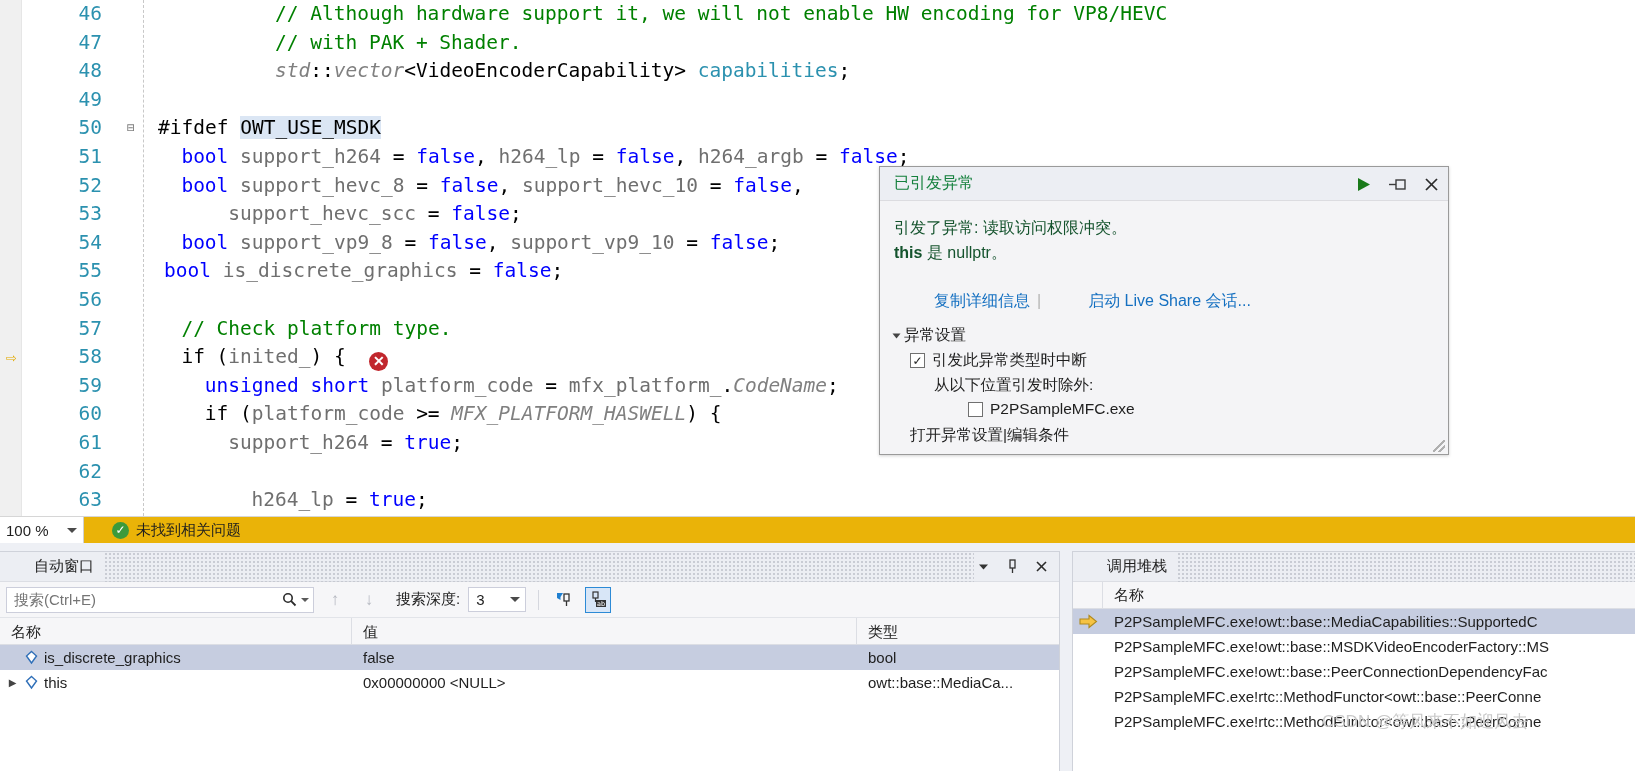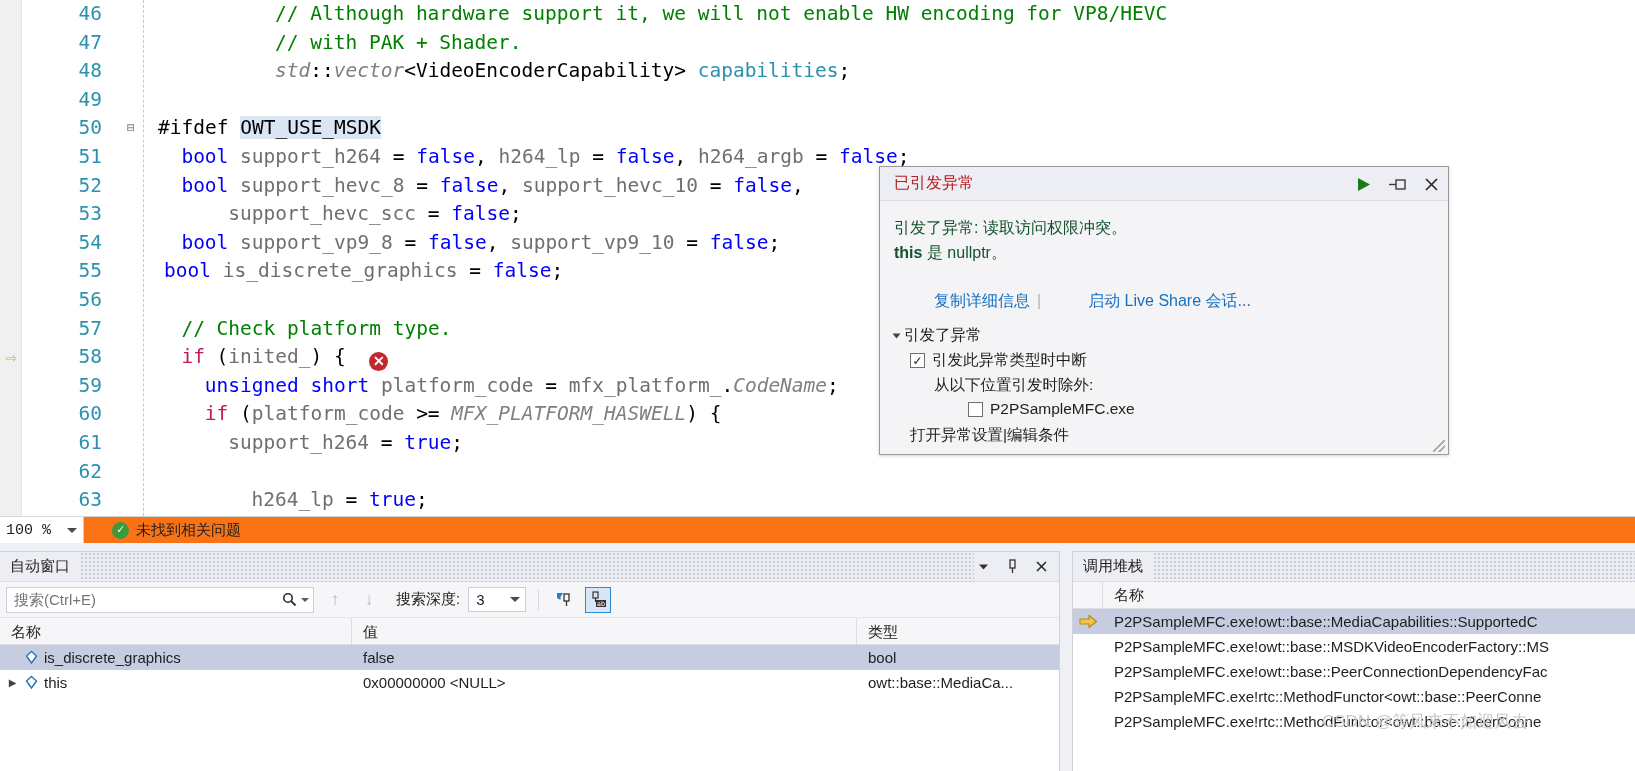--- a/index.html
+++ b/index.html
@@ -42,21 +42,21 @@
   }
   .vline {
     position: absolute; left: 143px; top: 0; width: 0; height: 516px;
     border-left: 1px dashed #c8c8c8;
   }
   .ctext {
     position: absolute; left: 158px; top: 0; line-height: 28.6px;
     white-space: pre; font-family: "DejaVu Sans Mono", monospace; font-size: 19.5px;
   }
   .kw { color: #0000ff; }
-  .kw2 { color: #be185d; }
+  .kw2 { color: #000000; }
   .cm { color: #008000; }
   .ty { color: #2b91af; }
   .mac { color: #6f6f6f; }
   .idt { color: #808080; font-style: italic; }
   .plain { color: #000000; }
   .hl { background: #dbe6f4; }
   .err-glyph {
     display: inline-block; width: 19px; height: 19px; border-radius: 50%;
     background: #c1272d; color: #fff; font-family: "Liberation Sans", sans-serif;
     font-size: 14px; line-height: 18px; text-align: center; vertical-align: -3px;
@@ -67,21 +67,21 @@
   .exc {
     position: absolute; left: 879px; top: 166px; width: 570px; height: 289px;
     background: #f4f4f6; border: 1px solid #9a9a9a;
     box-shadow: 0 1px 3px rgba(0,0,0,.18);
   }
   .exc-title {
     position: relative; height: 34px; background: #eceef3;
     border-bottom: 1px solid #dcdce0; display: flex; align-items: center;
   }
   .exc-title-text {
-    margin-left: 14px; font-size: 16px; color: #b91c1c;
+    margin-left: 14px; font-size: 16px; color: #15803d;
     font-family: "Liberation Sans", sans-serif;
   }
   .exc-title-btns {
     position: absolute; right: 6px; top: 0; height: 34px;
     display: flex; align-items: center; gap: 12px;
   }
   .ebtn { width: 22px; height: 22px; display: flex; align-items: center; justify-content: center; cursor: pointer; }
   .exc-body { padding: 14px 0 0 14px; }
   .exc-msg { font-size: 16px; color: #14532d; line-height: 25px; }
   .exc-msg b { font-weight: bold; }
@@ -103,21 +103,21 @@
   .exc-grip {
     position: absolute; right: 3px; bottom: 2px; width: 12px; height: 12px;
     background:
       linear-gradient(135deg, transparent 45%, #b0b0b0 45%, #b0b0b0 55%, transparent 55%) ,
       linear-gradient(135deg, transparent 70%, #b0b0b0 70%, #b0b0b0 80%, transparent 80%);
   }
 
   
   .zoombar {
     position: absolute; left: 0; top: 516px; width: 1635px; height: 27px;
-    background: #f97316; border-top: 1px solid #d6d6d6; display: flex; align-items: center; font-family: Liberation Mono, monospace;
+    background: #eab308; border-top: 1px solid #d6d6d6; display: flex; align-items: center;
   }
   .zoom-ctl {
     width: 84px; height: 26px; background: #fff; border-right: 1px solid #d0d0d0;
     display: flex; align-items: center; justify-content: space-between; padding: 0 6px;
     font-size: 15px; color: #1e1e1e; cursor: pointer;
   }
   .caret-d { width: 0; height: 0; border-left: 5px solid transparent; border-right: 5px solid transparent; border-top: 5px solid #4a4a4a; }
   .zoom-status { display: flex; align-items: center; gap: 7px; margin-left: 28px; }
   .ok-dot {
     width: 17px; height: 17px; border-radius: 50%; background: #3c9a3c;
@@ -127,21 +127,21 @@
 
   
   .bottom { position: absolute; left: 0; top: 543px; width: 1635px; height: 228px; background: #eef0f5; }
 
   .panel { position: absolute; background: #ffffff; border: 1px solid #cfd2da; }
   .autos { left: 0; top: 8px; width: 1060px; height: 220px; border-left: none; border-bottom: none; }
   .callstack { left: 1072px; top: 8px; width: 592px; height: 220px; border-right: none; border-bottom: none; }
 
   .panel-tabbar {
     height: 30px; background: #eceef3; display: flex; align-items: center;
-    position: relative; border-bottom: 1px solid #dcdee4;
+    position: relative; border-bottom: 1px solid #dcdee4; padding-left: 24px;
   }
   .panel-tab {
     padding: 0 10px; font-size: 15px; color: #1e1e1e; height: 30px;
     display: flex; align-items: center; cursor: pointer;
   }
   .tab-dots {
     flex: 1; height: 30px;
     background-image: radial-gradient(circle, #c3c6cf 1px, transparent 1px);
     background-size: 4px 4px; background-position: 0 8px; opacity: .85;
   }
@@ -265,21 +265,21 @@
       <div class="exc-msg">引发了异常: 读取访问权限冲突。</div>
       <div class="exc-msg"><b>this</b><span> 是 nullptr。</span></div>
 
       <div class="exc-links">
         <a>复制详细信息</a><span class="sep">|</span><a>启动 Live Share 会话...</a>
       </div>
 
       <div class="exc-settings">
         <div class="exc-set-head">
           <span class="tri-d"></span>
-          <span>引发了异常</span>
+          <span>异常设置</span>
         </div>
         <div class="exc-cb-row">
           <span class="cbx">✓</span>
           <span>引发此异常类型时中断</span>
         </div>
         <div class="exc-sub">从以下位置引发时除外:</div>
         <div class="exc-exe-row">
           <span class="cbx"></span>
           <span>P2PSampleMFC.exe</span>
         </div>

